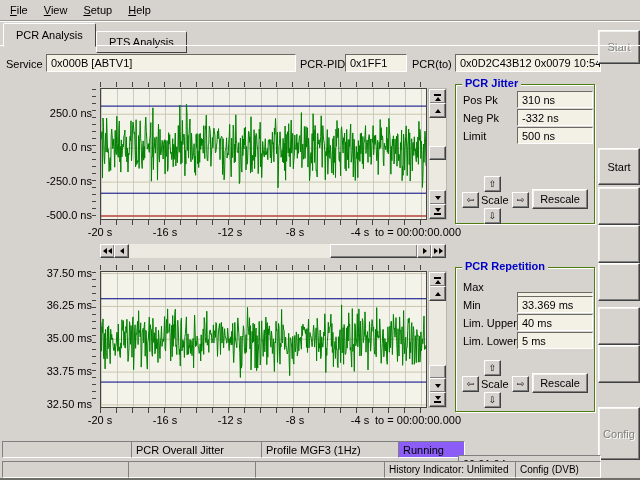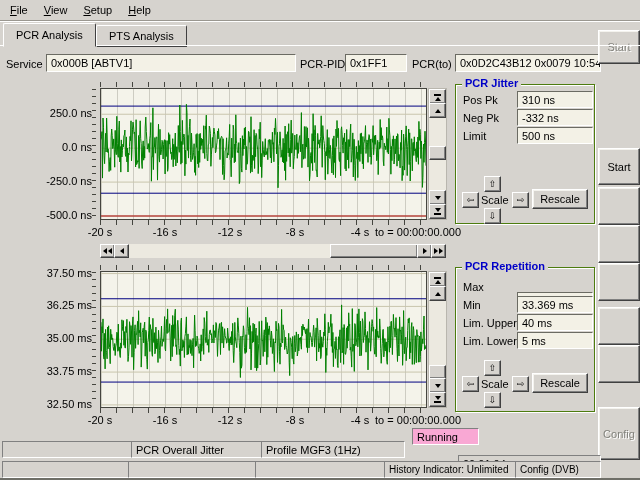--- a/index.html
+++ b/index.html
@@ -12,21 +12,21 @@
     box-shadow:inset -1px -1px 0 #808080,inset 1px 1px 0 #f4f3ee;
     display:flex;align-items:center;justify-content:center;cursor:default;white-space:nowrap;}
   .btn.disabled{color:#82827c;text-shadow:1px 1px 0 #fff;}
   .btn.bold{font-weight:bold;}
   .menubar{position:absolute;top:0;left:0;width:640px;height:20px;display:flex;align-items:center;
     padding-left:2px;border-bottom:1px solid #9a9790;box-shadow:0 1px 0 #fff;}
   .menu-item{padding:2px 8px;}
   .tab{position:absolute;top:23px;height:22px;background:#d6d3ce;border:1px solid;
     border-color:#fff #404040 #d6d3ce #fff;border-top-left-radius:2px;border-top-right-radius:2px;
     display:flex;align-items:center;padding:0 12px;}
-  .tab.inactive{top:25px;height:20px;border-bottom:1px solid #404040;z-index:1;}
+  .tab.inactive{top:31px;height:20px;border-bottom:1px solid #404040;z-index:1;}
   .tab.active{z-index:3;}
   .pagetop{position:absolute;top:45px;left:0;width:640px;height:1px;background:#fff;z-index:2;}
   .group{position:absolute;border:1px solid #4d7c0f;box-shadow:inset 1px 1px 0 #fff,1px 1px 0 #fff;text-decoration:underline;}
   .group-title{position:absolute;top:-8px;left:6px;background:#d6d3ce;padding:0 3px;
     color:#0000c8;font-weight:bold;white-space:nowrap;}
   .plot{position:absolute;background:#f4f3ea;border:1px solid #45453f;
     background-image:repeating-linear-gradient(to right,#cdccc2 0 1px,transparent 1px 16px);}
   .plot svg{position:absolute;top:0;left:0;}
   .ylabels{position:absolute;}
   .ytick{position:absolute;right:0;white-space:nowrap;}
@@ -238,21 +238,21 @@
   <div class="arrowbtn" style="left:484px;top:360px;">⇧</div>
   <div class="arrowbtn" style="left:462px;top:376px;">⇦</div>
   <div class="lbl" style="left:481px;top:378px;">Scale</div>
   <div class="arrowbtn" style="left:512px;top:376px;">⇨</div>
   <div class="btn" style="left:532px;top:373px;width:54px;height:18px;">Rescale</div>
   <div class="arrowbtn" style="left:484px;top:392px;">⇩</div>
 
   <div class="cell" style="left:2px;top:441px;width:126px;"></div>
   <div class="cell" style="left:131px;top:441px;width:127px;">PCR Overall Jitter</div>
   <div class="cell" style="left:261px;top:441px;width:134px;">Profile MGF3 (1Hz)</div>
-  <div class="cell" style="left: 398px; top: 428px; width: 57px; background: #f9a8d4; margin-left: 14px;">Running</div>
+  <div class="cell" style="left: 398px; top: 441px; width: 57px; background: #8b5cf6;">Running</div>
   <div class="cell" style="left:458px;top:441px;width:133px;margin-top:14px;">00:01:04</div>
 
   <div class="cell" style="left:2px;top:461px;width:122px;"></div>
   <div class="cell" style="left:128px;top:461px;width:124px;"></div>
   <div class="cell" style="left:255px;top:461px;width:126px;"></div>
   <div class="cell" style="left:384px;top:461px;width:128px;font-size:10px;">History Indicator: Unlimited</div>
   <div class="cell" style="left:515px;top:461px;width:76px;font-size:10px;">Config (DVB)</div>
 
   <div class="bottom-edge"></div>
 </div>

